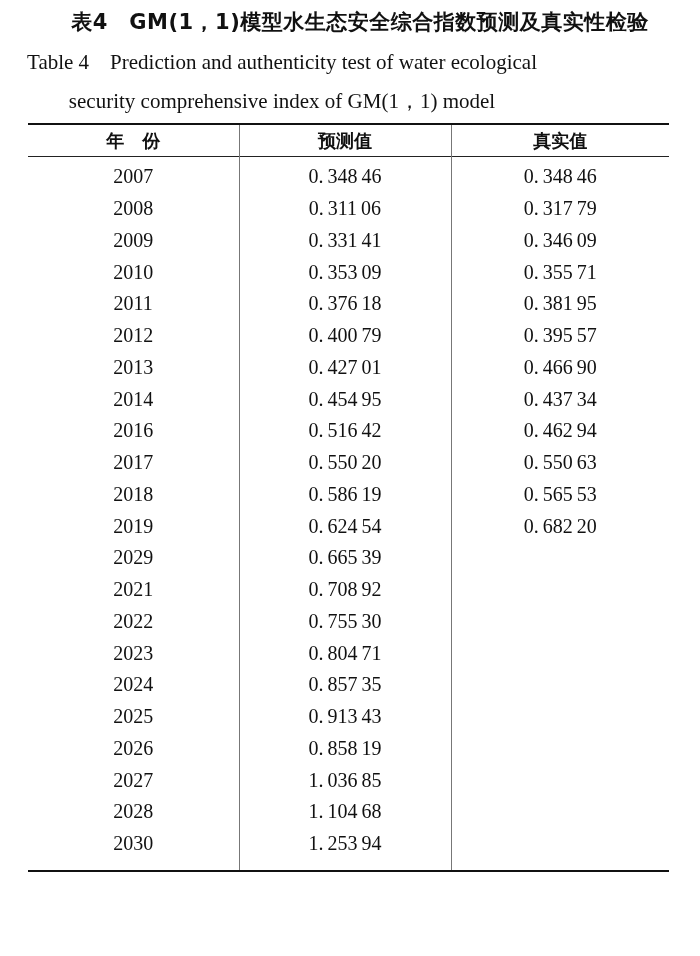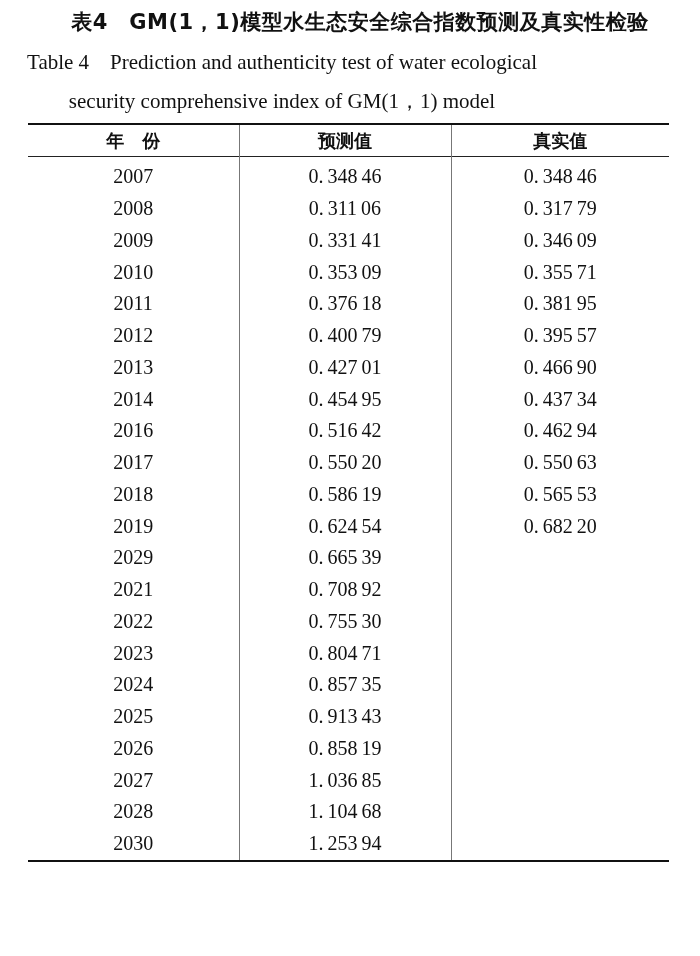--- a/index.html
+++ b/index.html
@@ -21,21 +21,21 @@
     height: 31px; font-family: "DejaVu Sans", sans-serif; font-weight: bold; font-size: 18px;
     text-align: center; padding: 0; vertical-align: middle;
   }
   td {
     font-family: "Liberation Serif", serif; font-size: 20px; text-align: center;
     height: 31.75px; padding: 0; vertical-align: middle;
   }
   th + th, td + td { border-left: 1.5px solid #777; margin-left: 25px; }
   col.c1 { width: 211px; } col.c2 { width: 212px; } col.c3 { width: 218px; }
   tbody tr.first td { padding-top: 4px; }
-  tbody tr.last td { }
+  tbody tr.last td { padding-bottom: 10px; }
   tbody { border-bottom: 2.5px solid #111; }
   .yr { padding-right: 0; }
   .val { letter-spacing: 0; word-spacing: -1px; }
 </style>
 </head>
 <body>
 
 <div class="title-cn">表4　GM(1，1)模型水生态安全综合指数预测及真实性检验</div>
 <div class="title-en l1">Table 4　Prediction and authenticity test of water ecological</div>
 <div class="title-en l2">security comprehensive index of GM(1，1) model</div>

